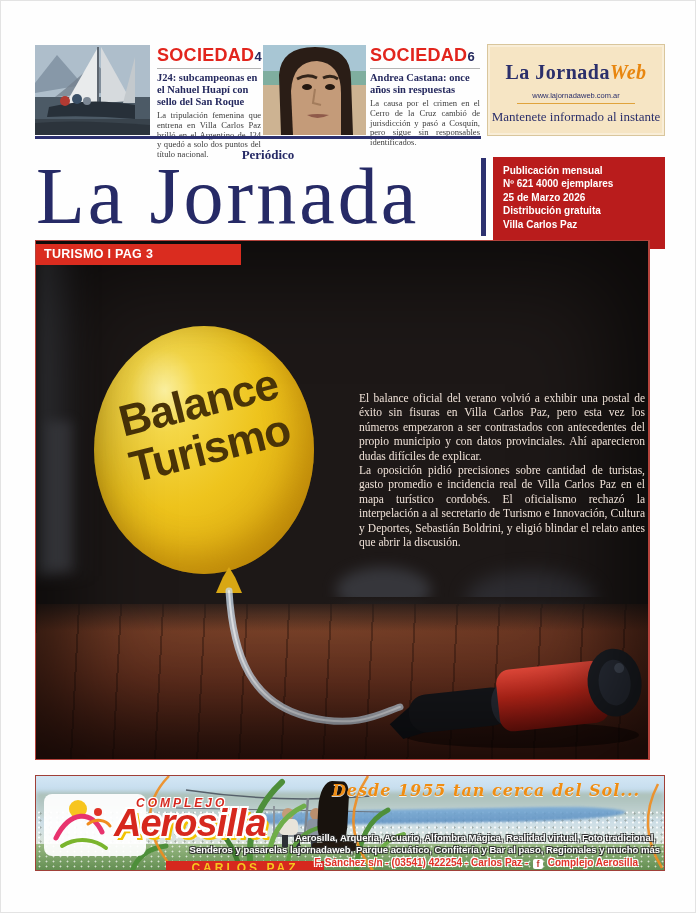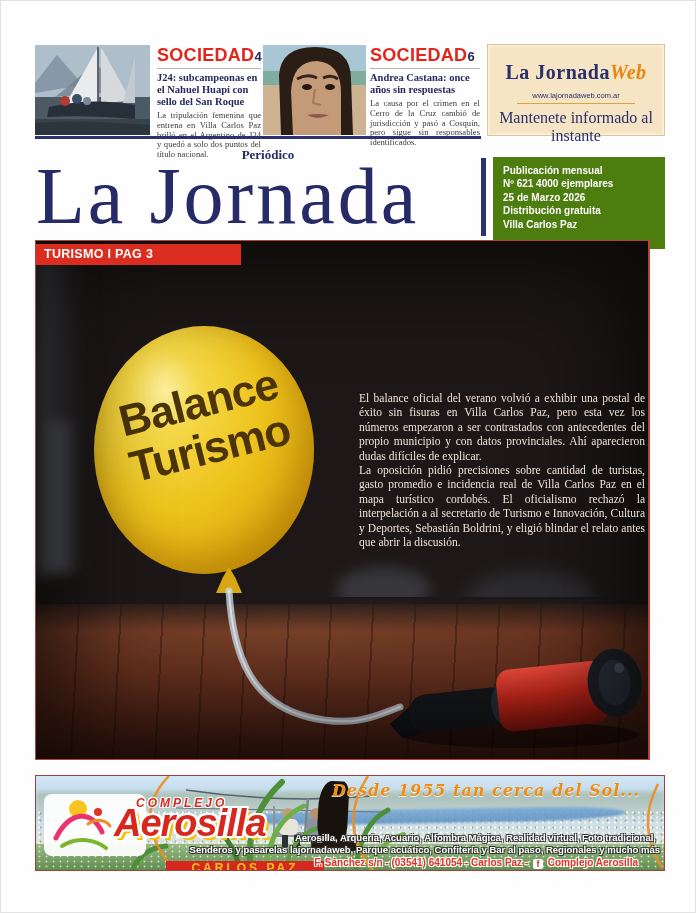--- a/index.html
+++ b/index.html
@@ -22,29 +22,29 @@
   .topstrip-rule { position:absolute; left:35px; top:136px; width:446px; height:3px; background:#2d3170; }
   .web-box {
     position:absolute; left:487px; top:44px; width:178px; height:92px;
     background:#f6e5c4; border:1px solid #d9c69c; text-align:center;
     box-shadow: inset 0 0 0 2px #f9eed8;
   }
   .web-brand { margin-top:16px; font-size:20px; font-weight:bold; color:#2b2f6b; letter-spacing:.5px;}
   .web-brand .web-suffix { color:#e8860f; font-style:italic;margin-top:40px; }
   .web-url { margin-top:7px; font-size:7.5px; color:#2b2f6b; font-family:"Liberation Sans",sans-serif;}
   .web-rule { width:118px; height:1px; background:#e0a33c; margin:3px auto 5px auto; }
-  .web-tagline { font-size:16px; color:#2b2f6b; }
+  .web-tagline { font-size:13px; color:#2b2f6b; }
   
   .kicker { position:absolute; left:213px; top:147px; width:110px; text-align:center;
     color:#262a66; font-weight:bold; font-size:13px; }
   .mast-title { position:absolute; left:36px; top:156px; width:450px;
     color:#262a66; font-size:80px; line-height:80px; letter-spacing:3px; font-weight:normal; white-space:nowrap;}
   .mast-bar { position:absolute; left:481px; top:158px; width:5px; height:78px; background:#2d3170; }
   .info-box { position:absolute; left:493px; top:157px; width:172px; height:92px;
-    background:#4d7c0f; color:#fff; font-family:"Liberation Sans",sans-serif;
+    background:#b91c1c; color:#fff; font-family:"Liberation Sans",sans-serif;
     font-weight:bold; font-size:10px; line-height:13.4px; padding:7px 6px 0 10px; }
   
   .main-image {
     position:absolute; left:35px; top:240px; width:615px; height:520px;
     background:#1d1817; border:1px solid #b5433c; border-right-width:2px; overflow:hidden;
   }
   .vignette { position:absolute; inset:0; box-shadow: inset 0 0 90px 35px rgba(0,0,0,.6); z-index:6; pointer-events:none;}
   .window-light { position:absolute; left:0; top:15px; width:58px; height:320px;
     background:linear-gradient(90deg, rgba(140,150,165,.45), rgba(70,75,88,.12) 70%, transparent);
     filter:blur(7px); }
@@ -305,16 +305,16 @@
         <circle cx="54" cy="18" r="4" fill="#e03227"></circle>
         <path d="M44 30 C 52 24 62 26 66 32" stroke="#f08c1e" stroke-width="3" fill="none" stroke-linecap="round"></path>
       </svg>
     </div>
     <div class="complejo">COMPLEJO</div>
     <div class="aerosilla">Aerosilla</div>
     <div class="carlospaz">CARLOS PAZ</div>
     <div class="ad-slogan">Desde 1955 tan cerca del Sol...</div>
     <div class="ad-line ad-line1">Aerosilla, Arquería, Acuario, Alfombra Mágica, Realidad virtual, Foto tradicional,</div>
     <div class="ad-line ad-line2">Senderos y pasarelas lajornadaweb, Parque acuático, Confitería y Bar al paso, Regionales y mucho más</div>
-    <div class="ad-line ad-line3"><span>F. Sánchez s/n - (03541) 641054 - Carlos Paz -</span> <span class="fb-icon">f</span> <span>Complejo Aerosilla</span></div>
+    <div class="ad-line ad-line3"><span>F. Sánchez s/n - (03541) 422254 - Carlos Paz -</span> <span class="fb-icon">f</span> <span>Complejo Aerosilla</span></div>
   </div>
 
 </div>
 
 </body></html>

